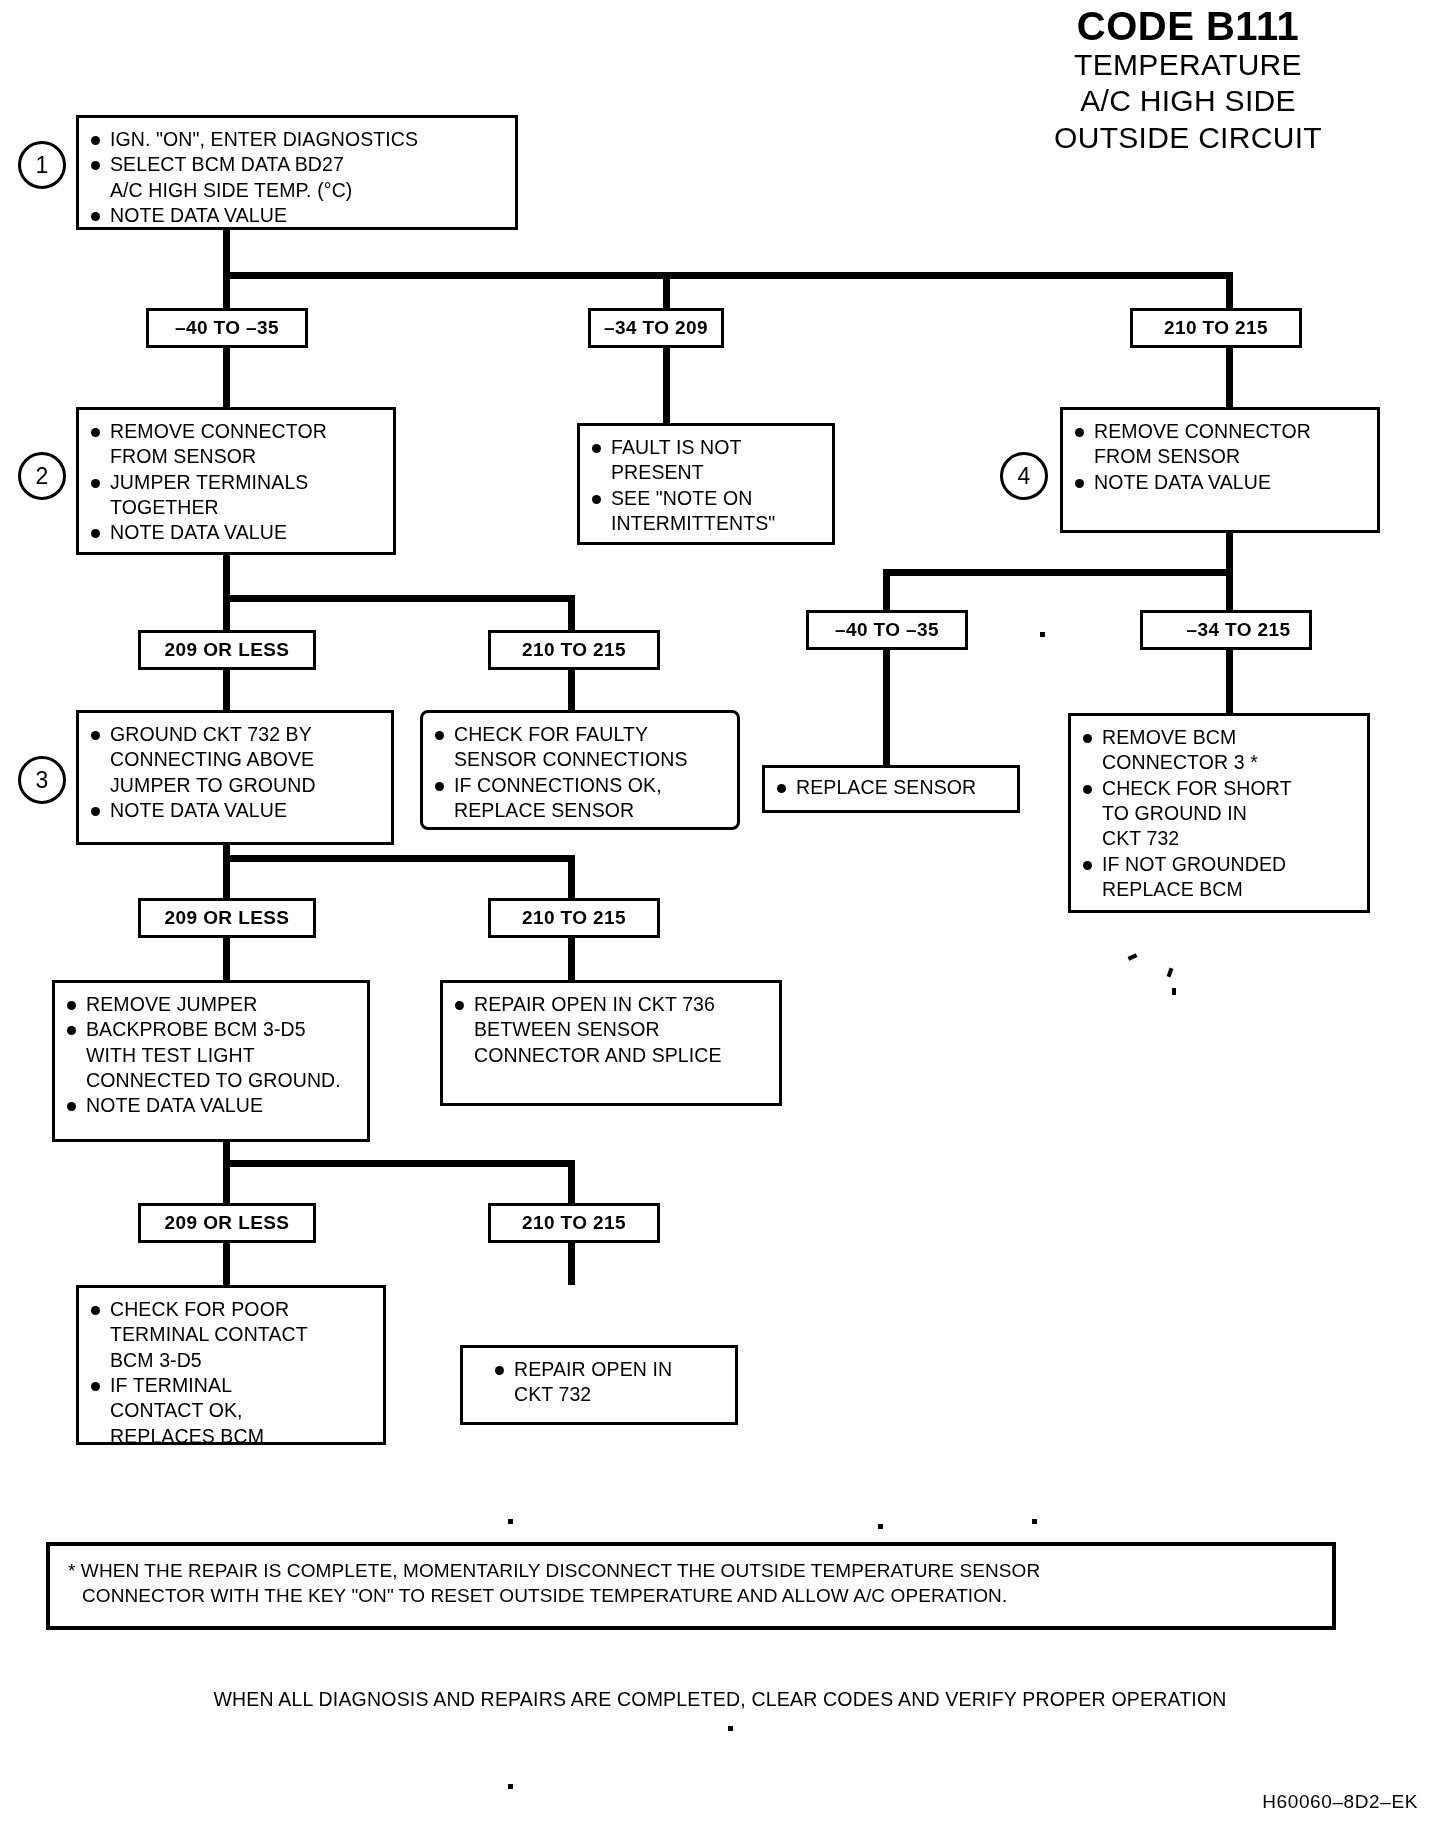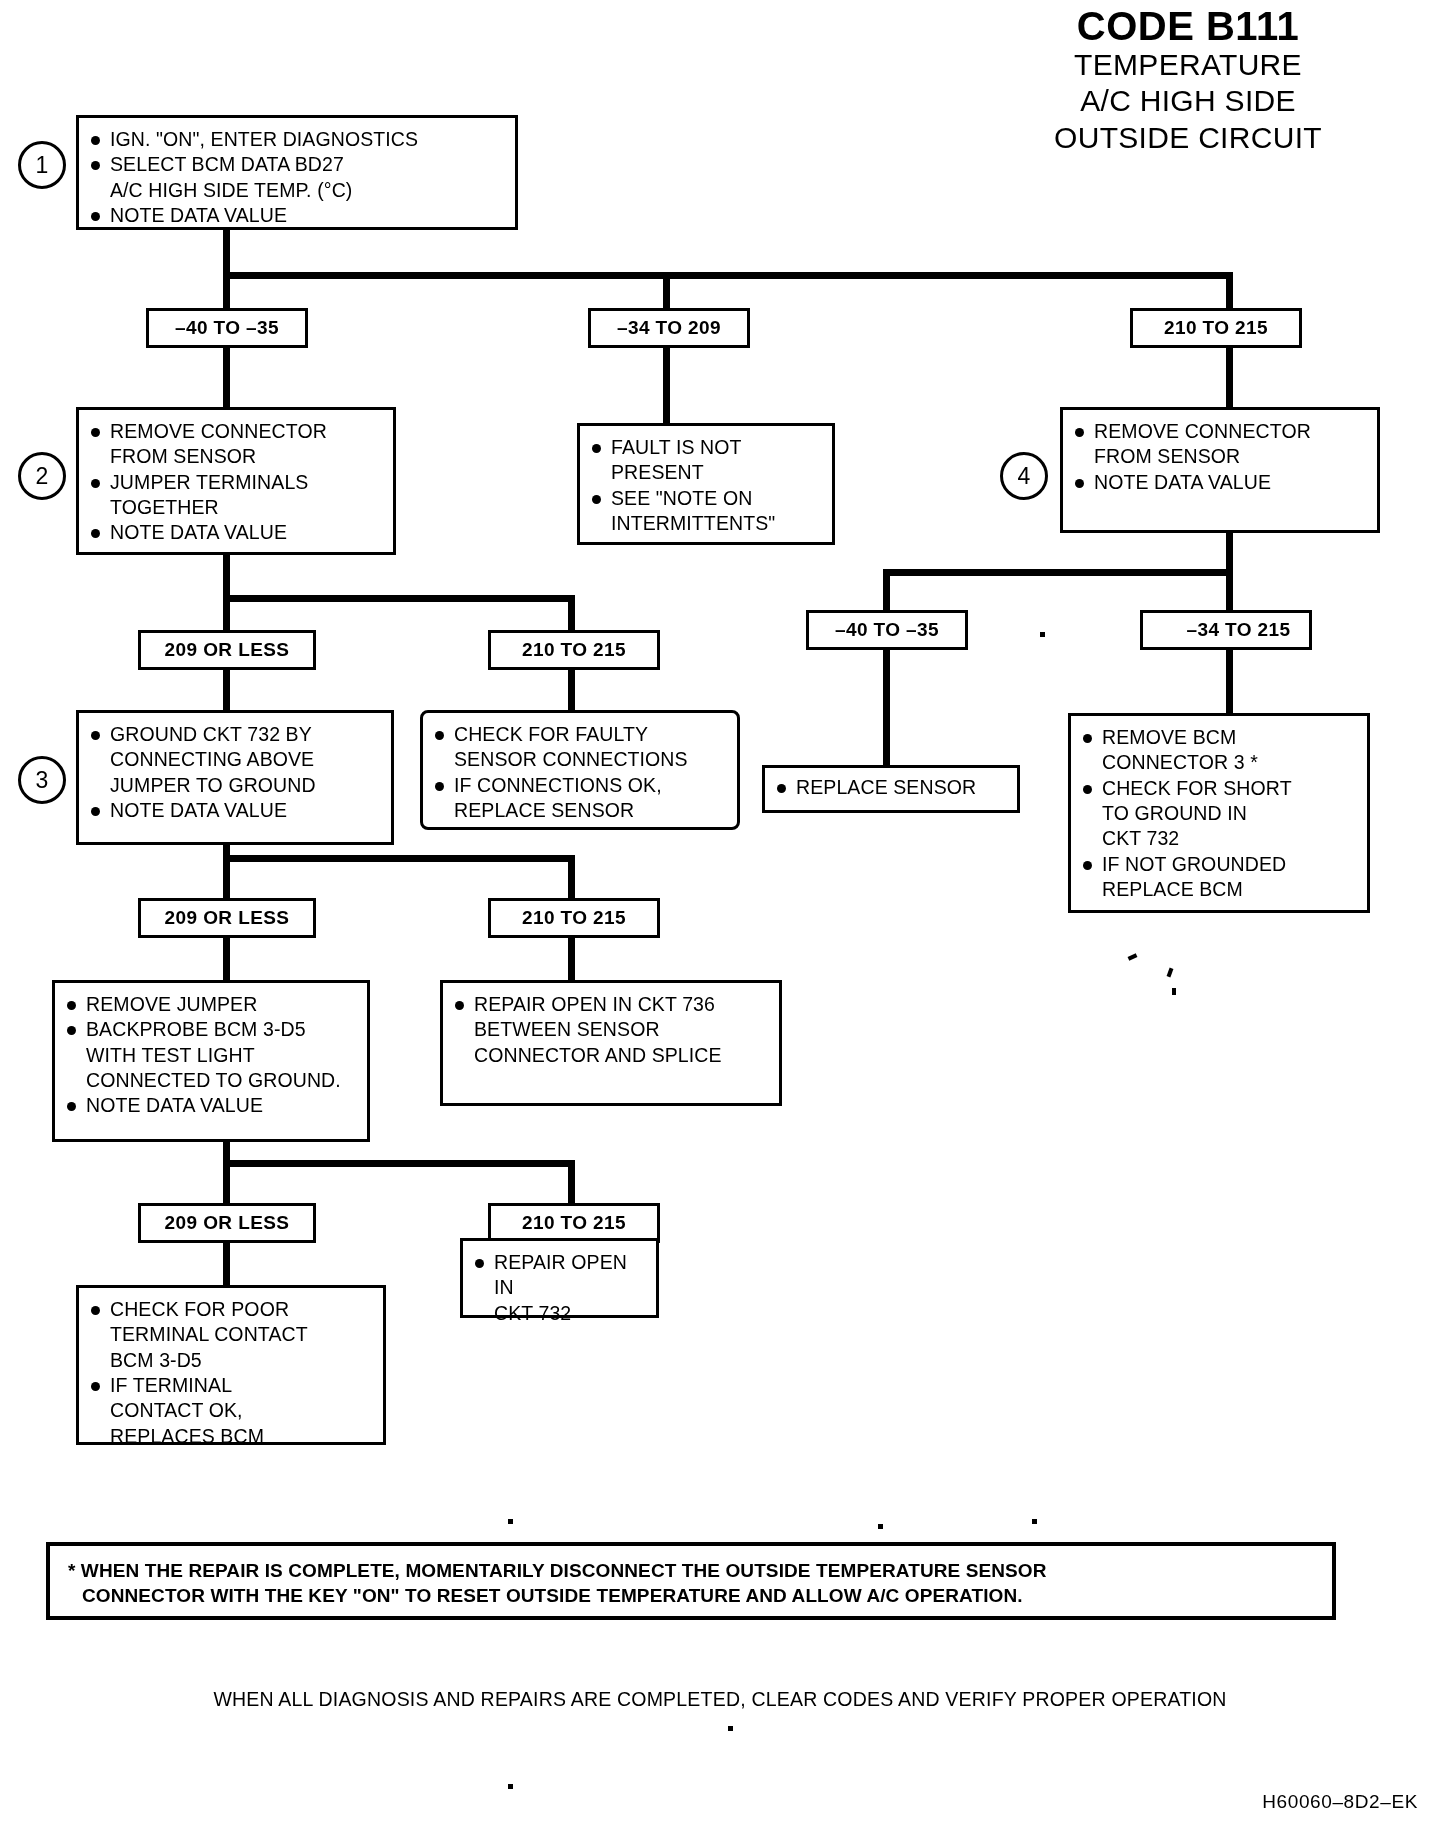--- a/index.html
+++ b/index.html
@@ -208,21 +208,21 @@
       <li class="b">IGN. "ON", ENTER DIAGNOSTICS</li>
       <li class="b">SELECT BCM DATA BD27
 A/C HIGH SIDE TEMP. (°C)</li>
       <li class="b">NOTE DATA VALUE</li>
     </ul>
   </div>
 
   <div class="range" style="left:146px; top:308px; width:162px;">
     <span>–40 TO –35</span>
   </div>
-  <div class="range" style="left:588px; top:308px; width:162px;">
+  <div class="range" style="left:588px; top:308px; width:136px;">
     <span>–34 TO 209</span>
   </div>
   <div class="range" style="left:1130px; top:308px; width:172px;">
     <span>210 TO 215</span>
   </div>
 
   <div class="box" style="left:76px; top:407px; width:320px; height:148px;">
     <ul class="bullets">
       <li class="b">REMOVE CONNECTOR
 FROM SENSOR</li>
@@ -340,31 +340,31 @@
     <ul class="bullets">
       <li class="b">CHECK FOR POOR
 TERMINAL CONTACT
 BCM 3-D5</li>
       <li class="b">IF TERMINAL
 CONTACT OK,
 REPLACES  BCM</li>
     </ul>
   </div>
 
-  <div class="box" style="left:460px; top:1238px; width:199px; height:80px;">
+  <div class="box" style="left:460px; top:1345px; width:278px; height:80px;padding-left:20px;">
     <ul class="bullets">
       <li class="b">REPAIR OPEN IN
 CKT 732</li>
     </ul>
   </div>
 
   <div class="speck" style="left:508px; top:1519px; width:5px; height:5px;"></div>
   <div class="speck" style="left:1032px; top:1519px; width:5px; height:5px;"></div>
 
-  <div class="note-box" style="left:46px; top:1542px; width:1290px; height:78px;font-weight:bold;">
+  <div class="note-box" style="left:46px; top:1542px; width:1290px; height:88px;">
     <div>* WHEN THE REPAIR IS COMPLETE, MOMENTARILY DISCONNECT THE OUTSIDE TEMPERATURE SENSOR</div>
     <div style="padding-left:14px;">CONNECTOR WITH THE KEY "ON" TO RESET OUTSIDE TEMPERATURE AND ALLOW A/C OPERATION.</div>
   </div>
 
   <div class="speck" style="left:878px; top:1524px; width:5px; height:5px;"></div>
 
   <div class="footer-line" style="top:1688px;">WHEN ALL DIAGNOSIS AND REPAIRS ARE COMPLETED, CLEAR CODES AND VERIFY PROPER OPERATION</div>
 
   <div class="speck" style="left:728px; top:1726px; width:5px; height:5px;"></div>
   <div class="speck" style="left:508px; top:1784px; width:5px; height:5px;"></div>

